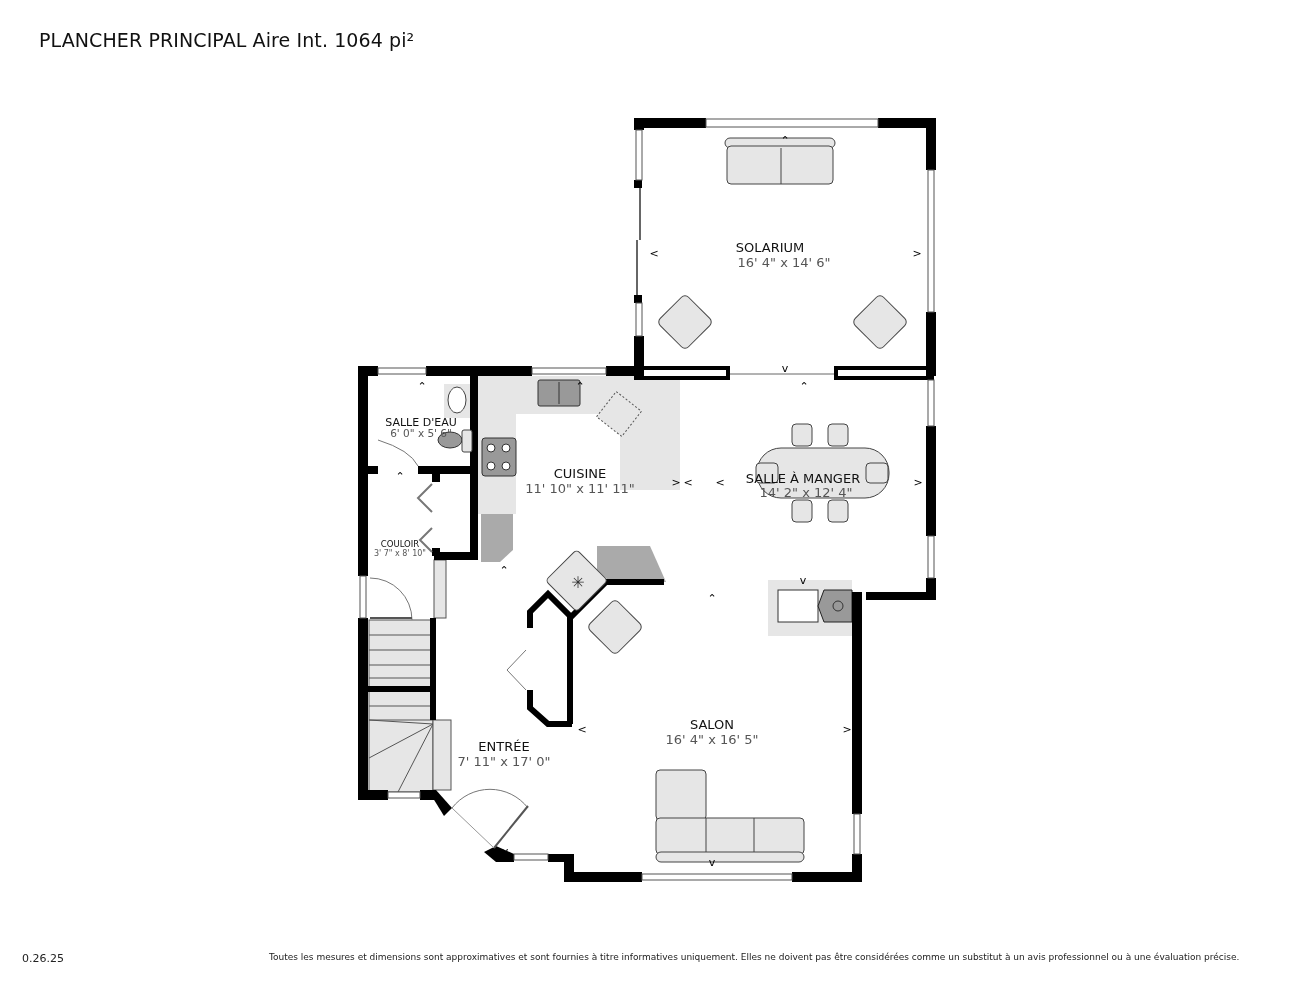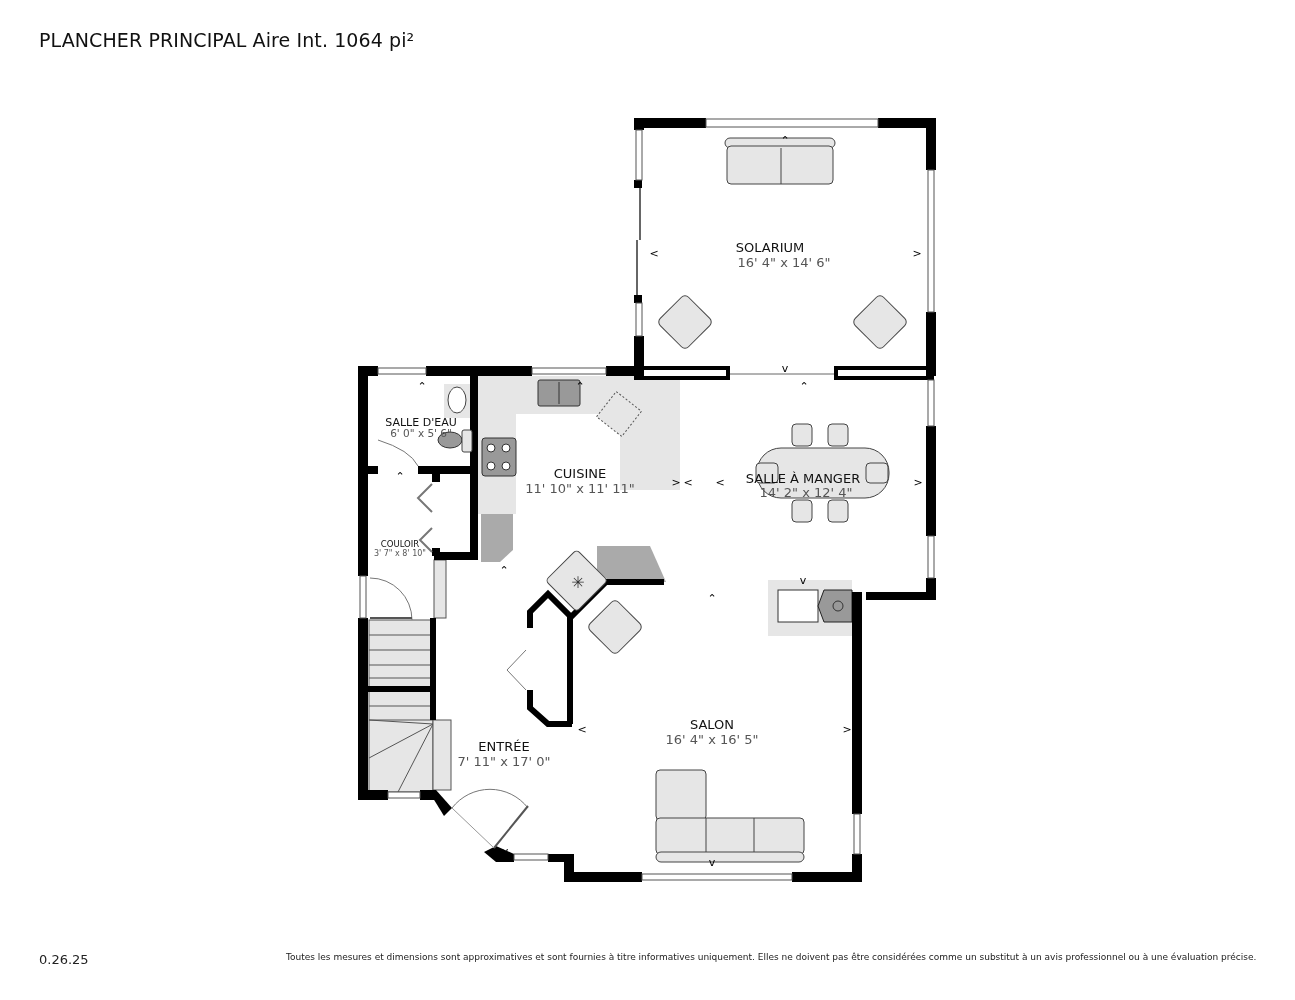--- a/index.html
+++ b/index.html
@@ -1,19 +1,19 @@
 <!DOCTYPE html>
 <html><head>
 <meta charset="utf-8">
 <style>
   html, body { margin: 0; padding: 0; background: #ffffff; }
   body { width: 1295px; height: 1000px; position: relative; overflow: hidden; font-family: "DejaVu Sans", sans-serif; }
   .title { position: absolute; left: 39px; top: 29px; font-size: 19px; color: #111; letter-spacing: 0.1px; }
-  .version { position: absolute; left: 39px; top: 952px; font-size: 13px; color: #222; }
-  .disclaimer { position: absolute; left: 286px; top: 952px; font-size: 9px; color: #222; white-space: nowrap; }
+  .version { position: absolute; left: 22px; top: 952px; font-size: 11px; color: #222; }
+  .disclaimer { position: absolute; left: 269px; top: 952px; font-size: 9px; color: #222; white-space: nowrap; }
   svg.plan { position: absolute; left: 0; top: 0; }
   .rlabel { font-family: "DejaVu Sans", sans-serif; font-size: 13px; fill: #111; text-anchor: middle; }
   .rdim { font-family: "DejaVu Sans", sans-serif; font-size: 13px; fill: #555; text-anchor: middle; }
   .rlabel-s { font-family: "DejaVu Sans", sans-serif; font-size: 11px; fill: #111; text-anchor: middle; }
   .rdim-s { font-family: "DejaVu Sans", sans-serif; font-size: 10.5px; fill: #555; text-anchor: middle; }
   .rlabel-xs { font-family: "DejaVu Sans", sans-serif; font-size: 8.5px; fill: #111; text-anchor: middle; }
   .rdim-xs { font-family: "DejaVu Sans", sans-serif; font-size: 8px; fill: #555; text-anchor: middle; }
 </style>
 </head>
 <body>

